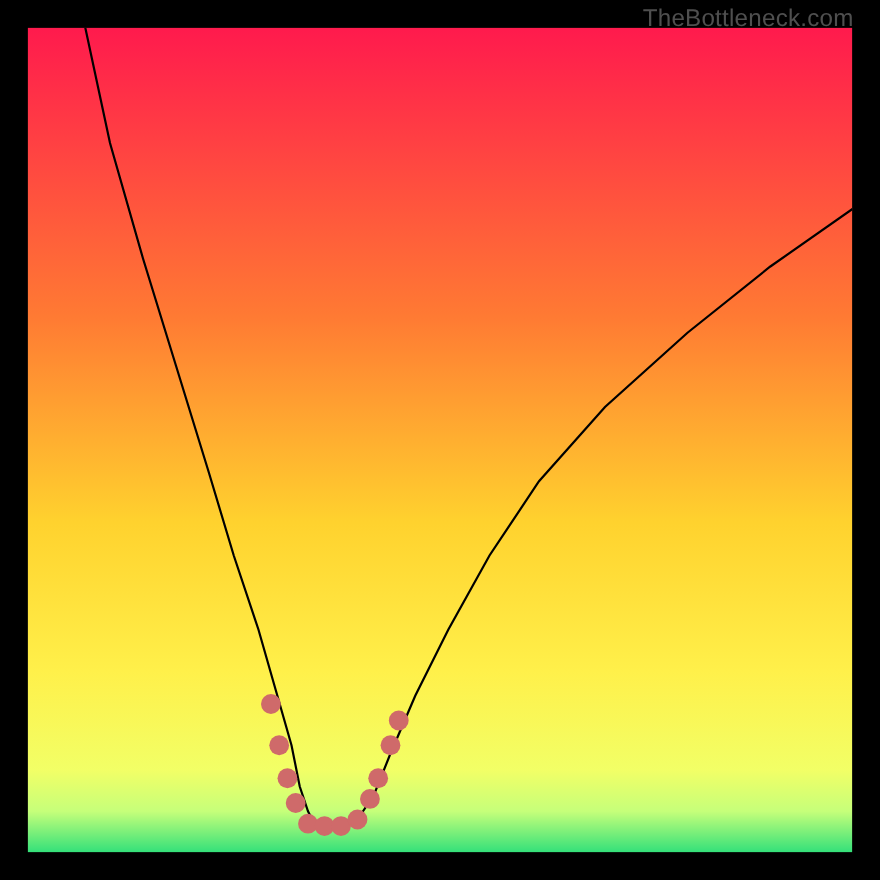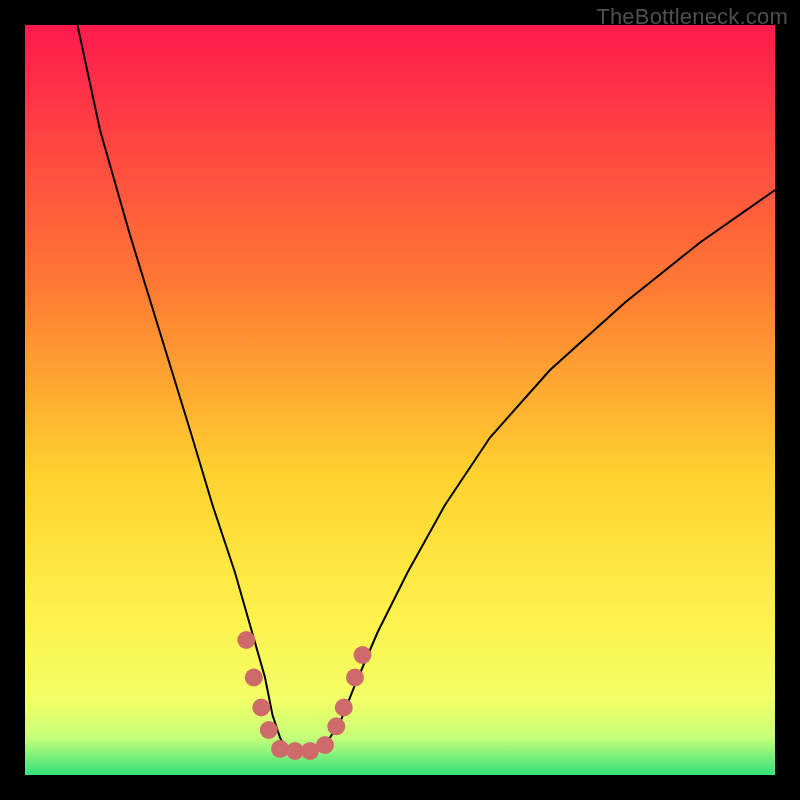--- a/index.html
+++ b/index.html
@@ -13,21 +13,21 @@
   }
   .outer {
     width: 800px;
     height: 800px;
     background: #000;
     position: relative;
   }
   .watermark {
     position: absolute;
     top: 4px;
-    right: 12px;
+    right: 24px;
     color: #4f4f4f;
     font-size: 22px;
     letter-spacing: 0.2px;
     font-weight: 500;
   }
   .plot-area {
     position: absolute;
     
     left: 25px;
     top: 25px;

